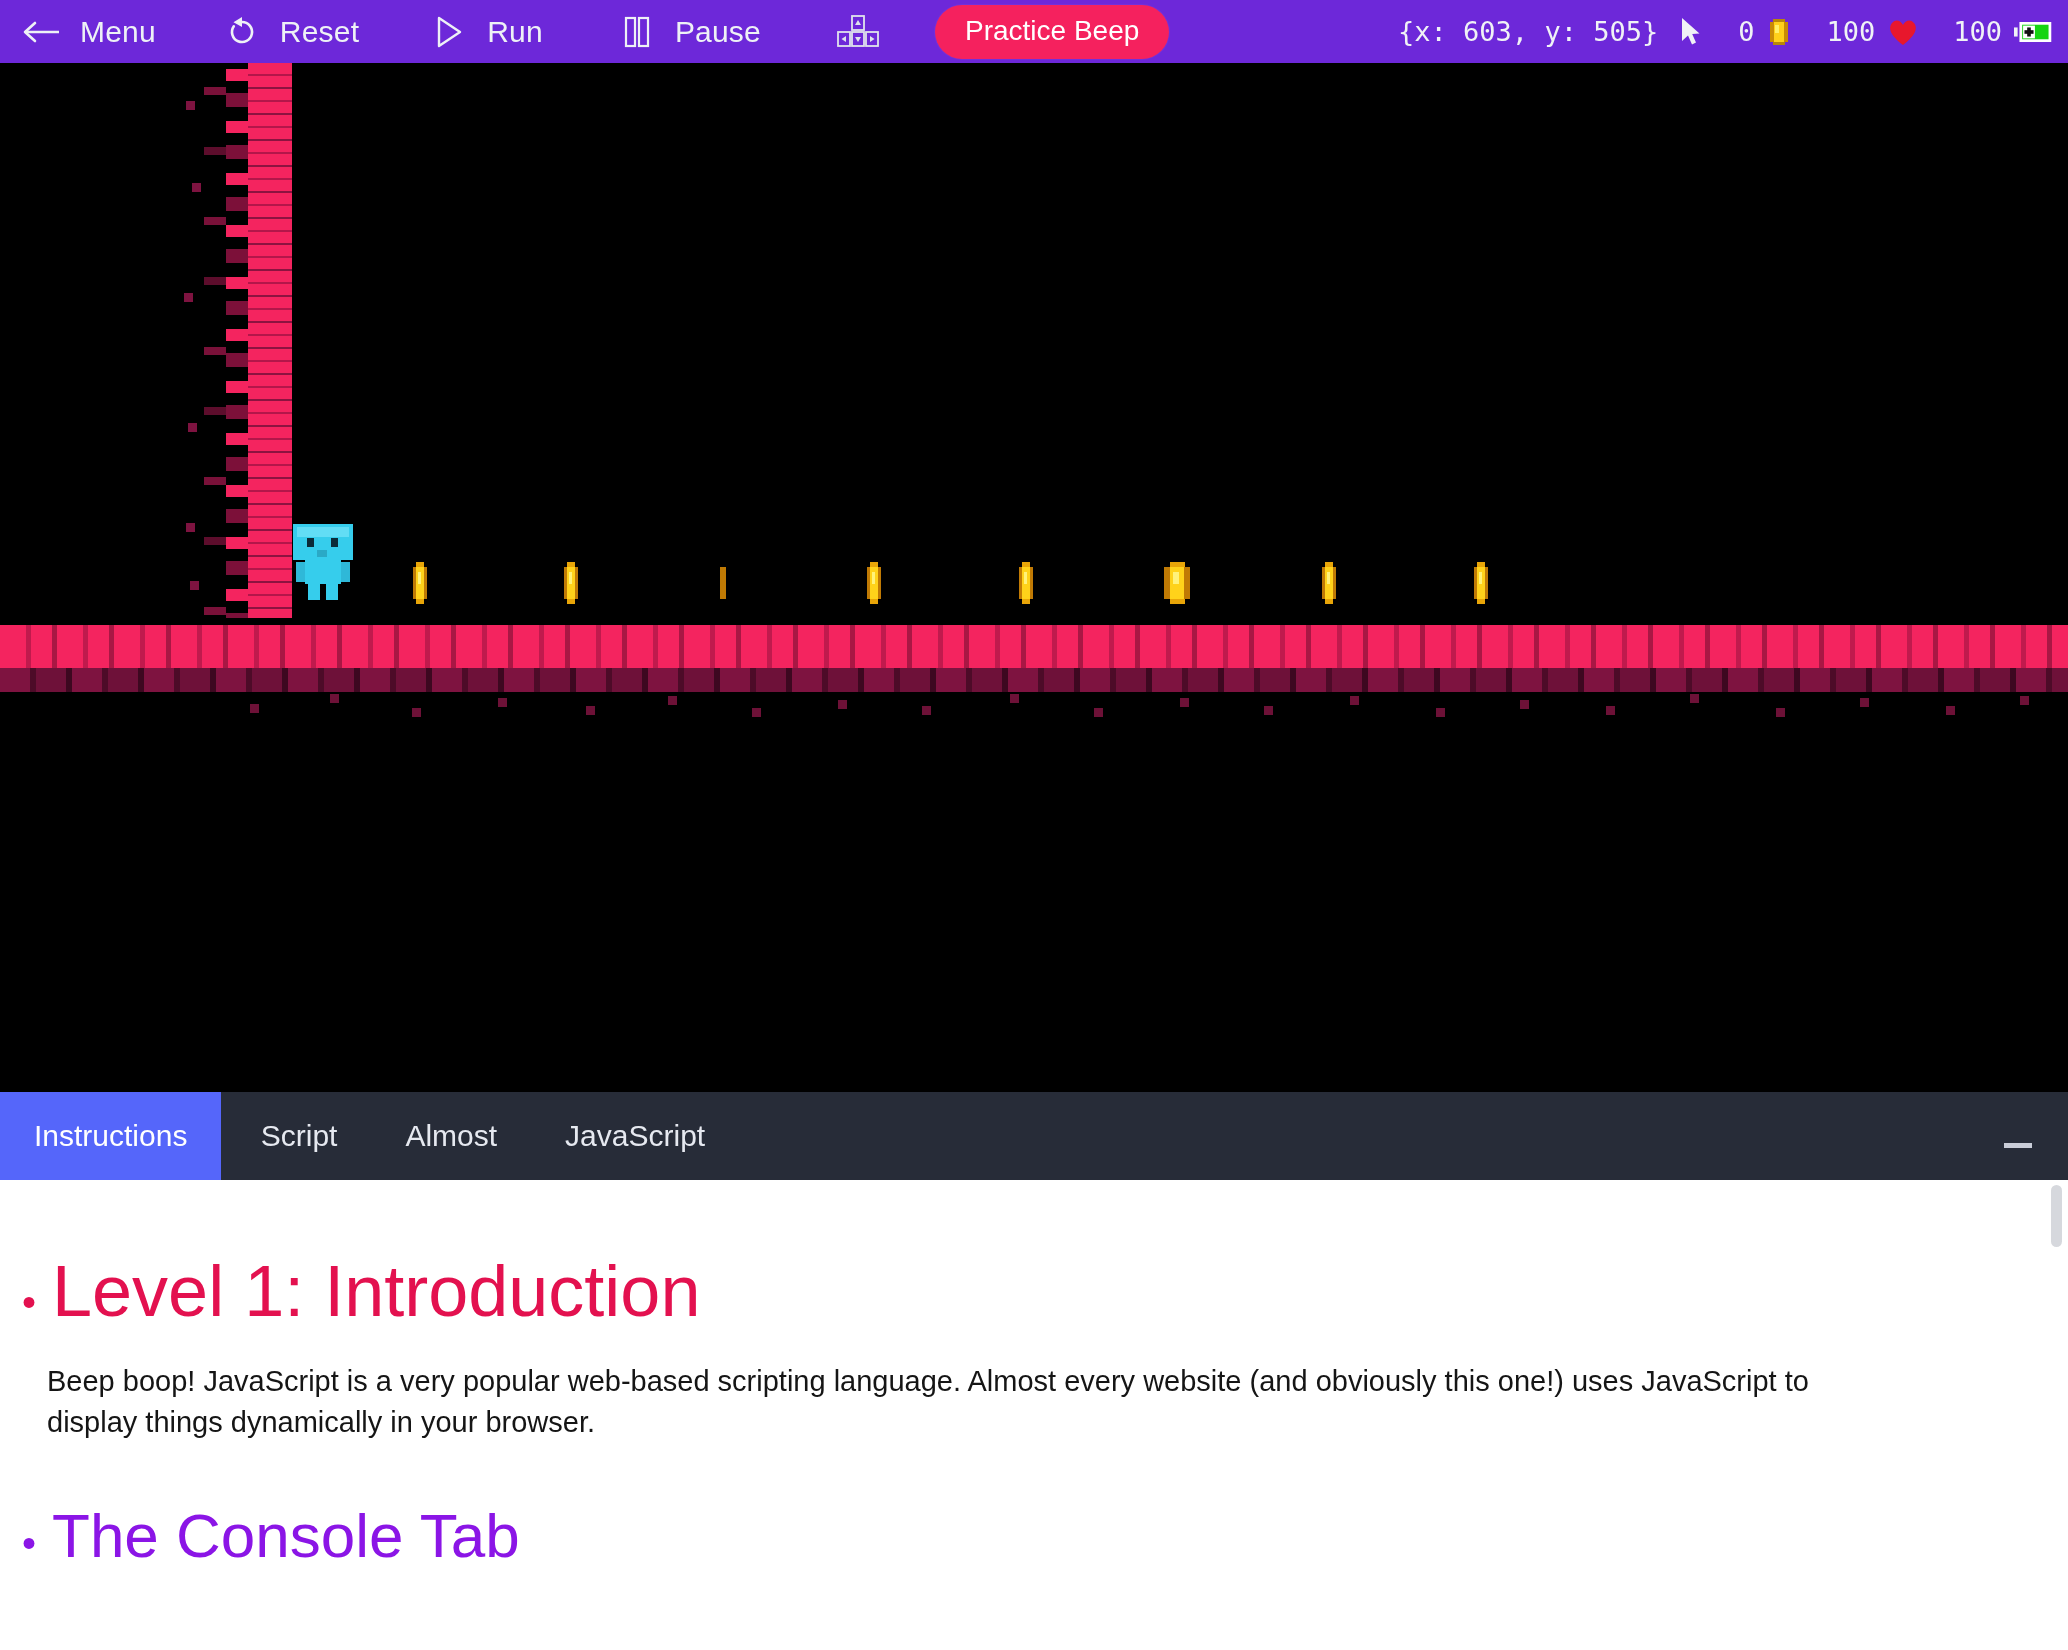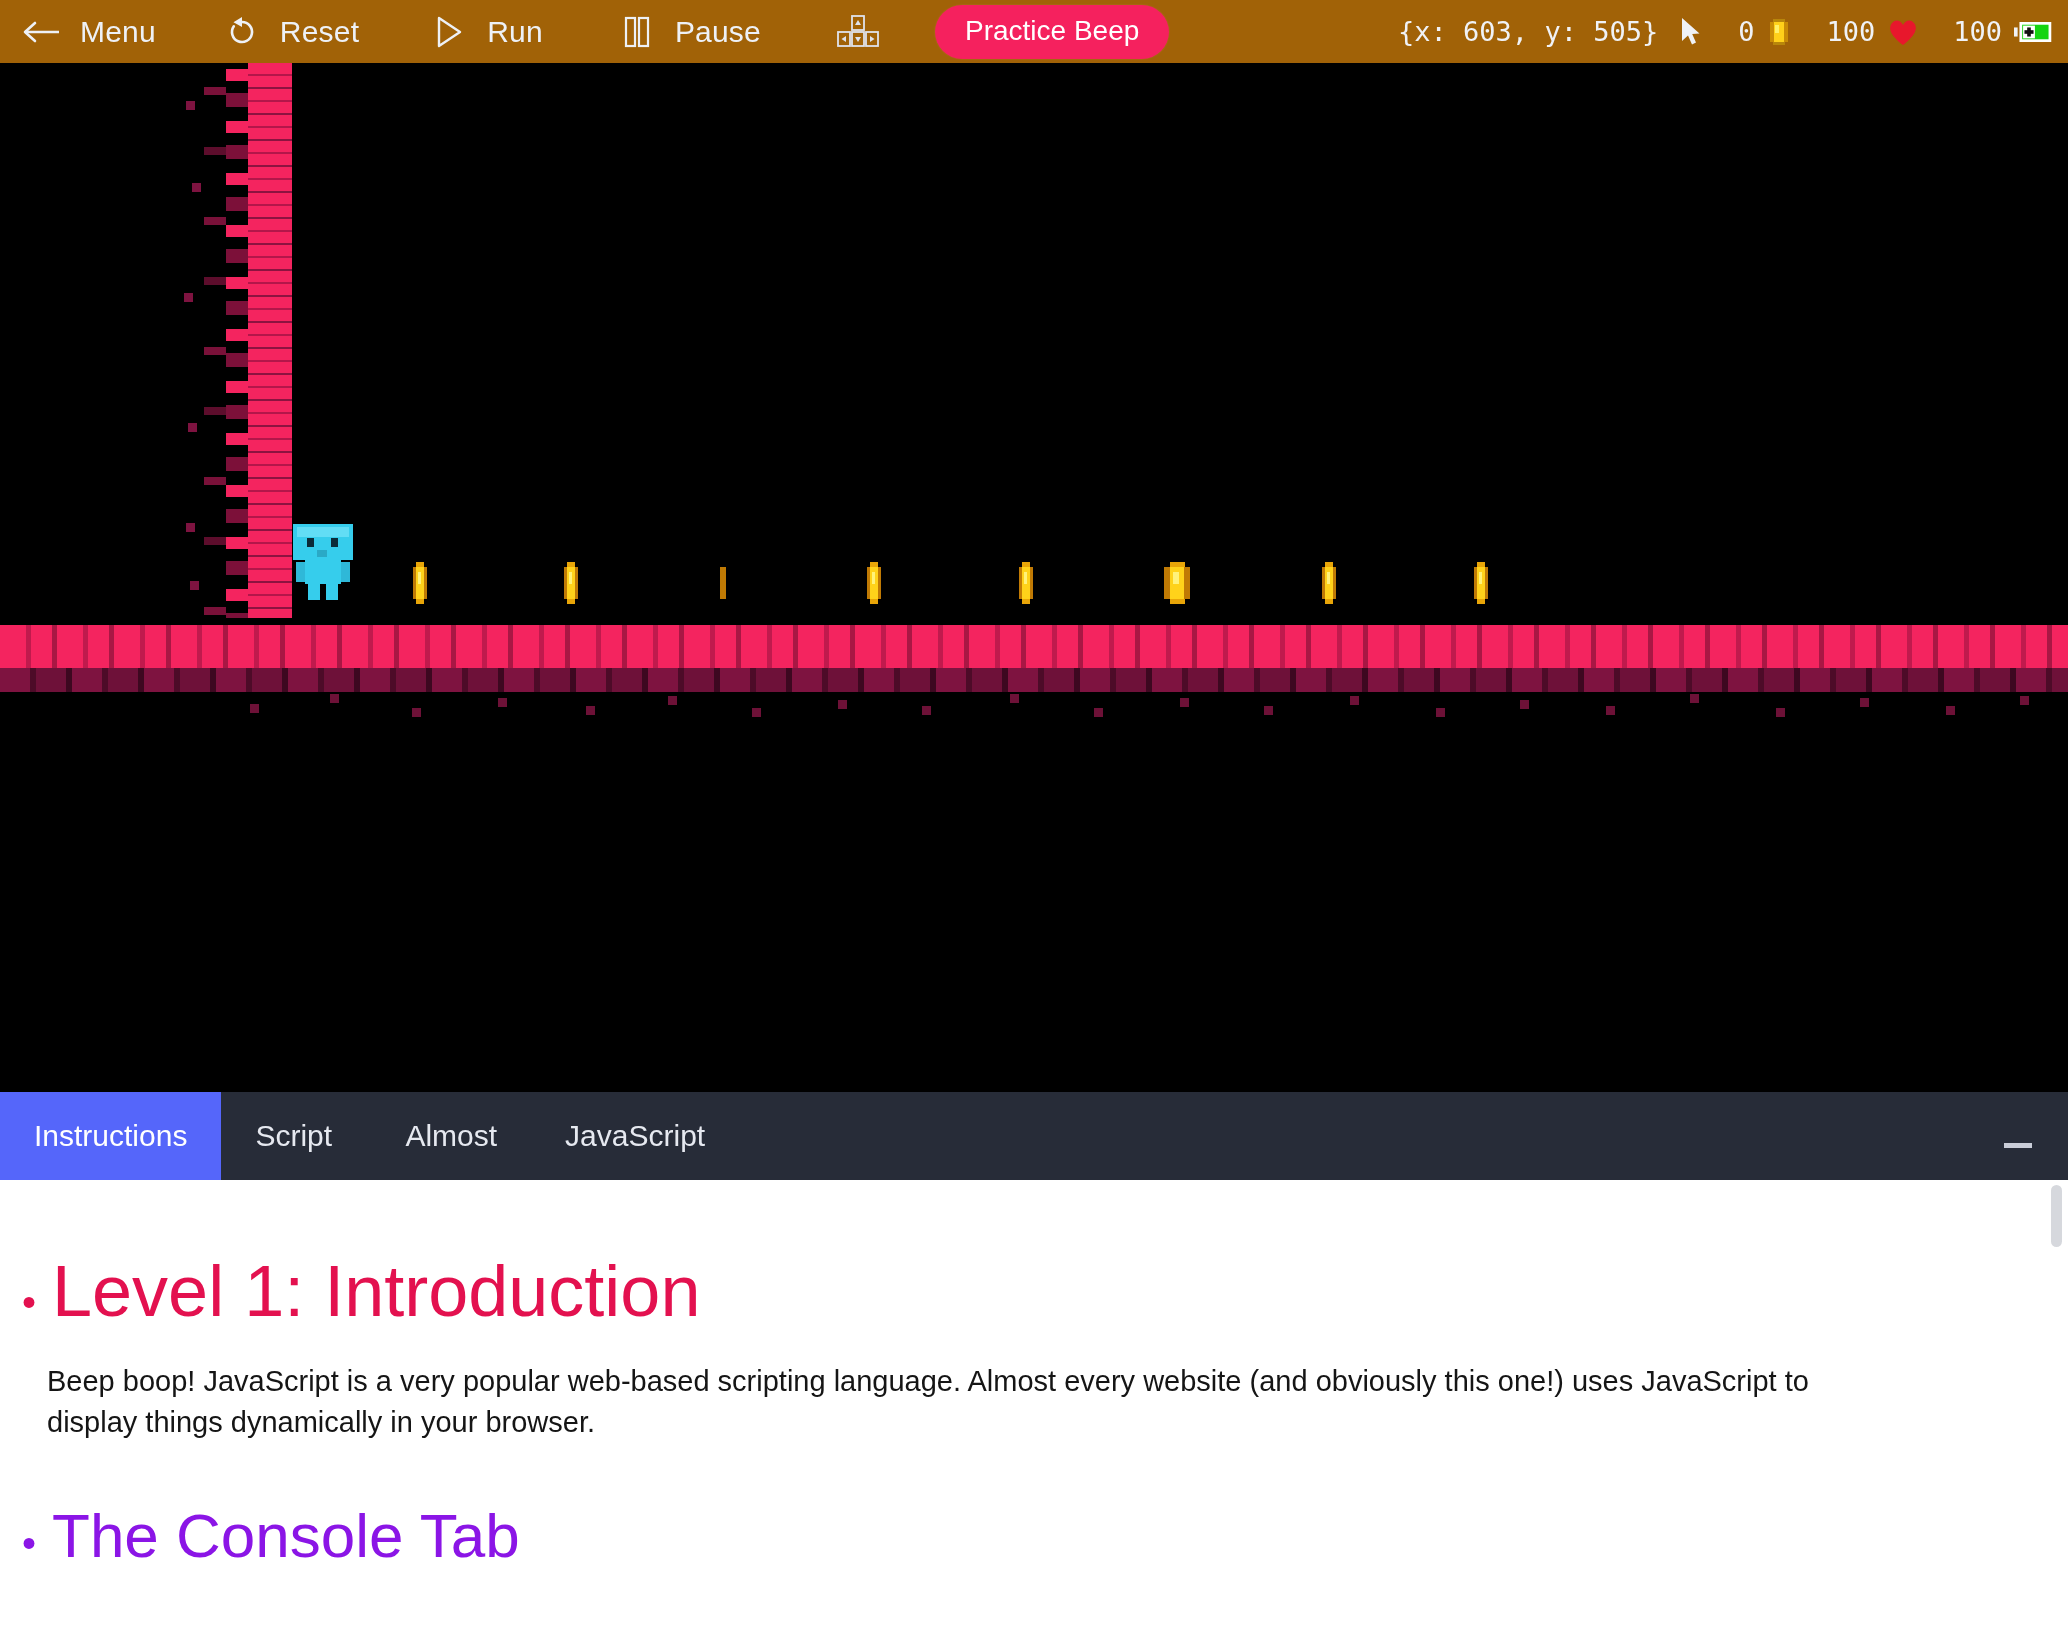--- a/index.html
+++ b/index.html
@@ -8,21 +8,21 @@
     background: #000;
     font-family: "Liberation Sans", sans-serif;
     overflow: hidden;
   }
   #app { position: relative; width: 2068px; height: 1650px; background: #0b0d12; }
 
   
   .toolbar {
     position: absolute; top: 0; left: 0;
     width: 2068px; height: 63px;
-    background: #a16207;
+    background: #6d28d9;
     display: flex; align-items: center;
     color: #e9ecf2;
   }
   .tb-btn {
     display: flex; align-items: center; gap: 18px;
     height: 63px; padding: 0 22px;
     cursor: pointer; user-select: none;
   }
   .tb-btn .lbl { font-size: 30px; color: #eef1f6; letter-spacing: .2px; font-weight: 400; }
   .tb-ico { display: flex; align-items: center; justify-content: center; width: 40px; height: 40px; }
@@ -161,21 +161,21 @@
   .coin i { position:absolute; display:block; }
 
   
   .tabbar {
     position: absolute; top: 1092px; left: 0;
     width: 2068px; height: 88px;
     background: #272c38;
     display: flex; align-items: stretch;
   }
   .tab {
-    display: flex; align-items: center; justify-content: flex-start;
+    display: flex; align-items: center; justify-content: flex-end;
     padding: 10px 34px; height: 88px;
     color: #e6e9f0; font-size: 30px; cursor: pointer; user-select: none;
     min-width: 150px;
   }
   .tab.active { background: #5566fa; color: #ffffff; }
   .tab-min {
     position:absolute; right: 22px; top: 0; height: 88px;
     display:flex; align-items:center; justify-content:center;
     width: 56px; cursor:pointer;
   }

